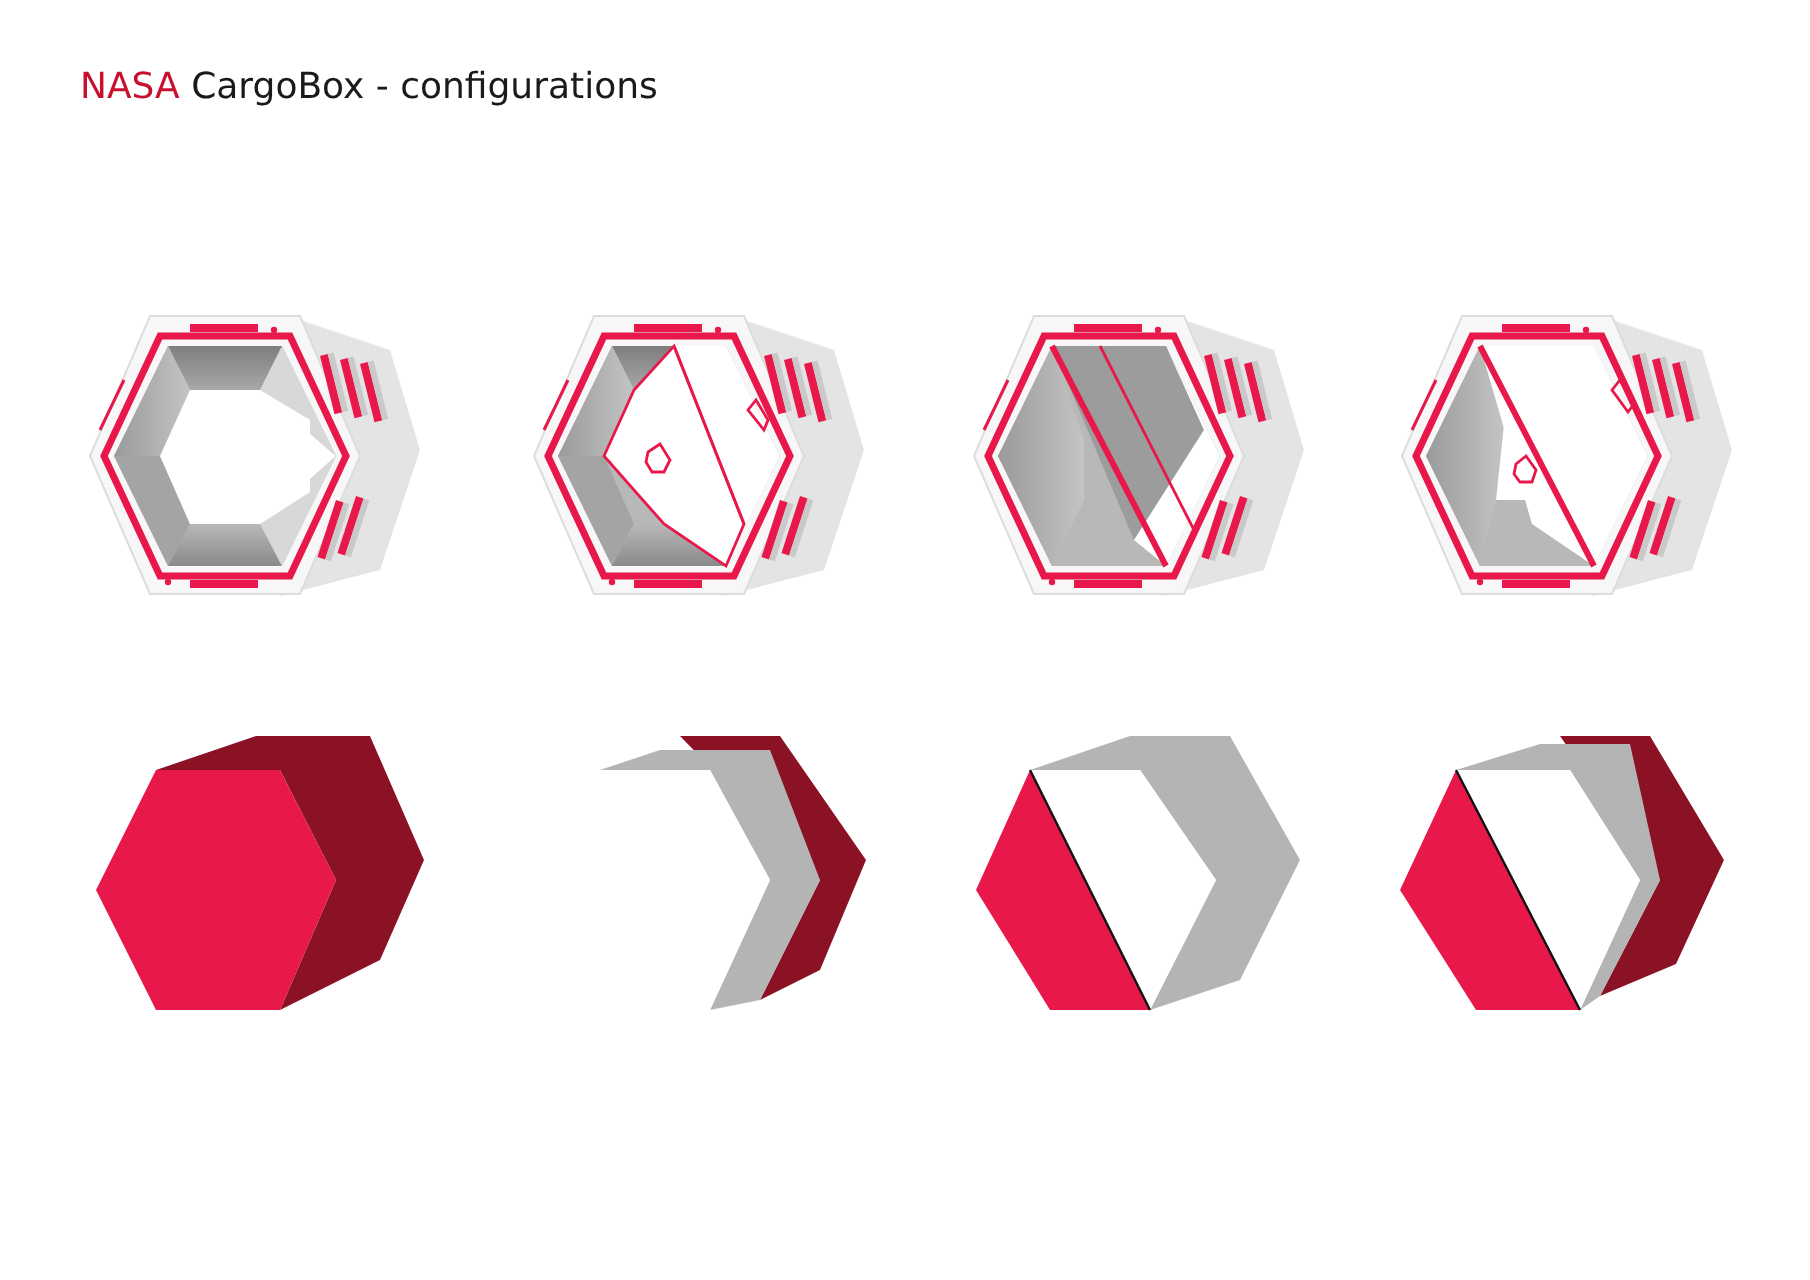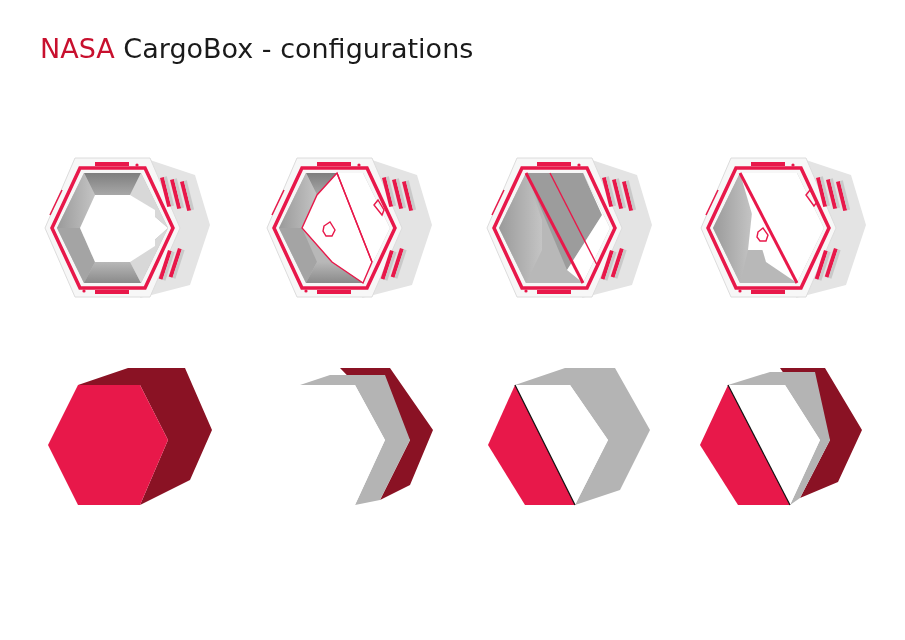--- a/index.html
+++ b/index.html
@@ -1,17 +1,17 @@
 <!DOCTYPE html>
 <html><head>
 <meta charset="utf-8">
 <style>
   html, body { margin:0; padding:0; background:#ffffff; }
   body { width:905px; height:640px; position:relative; overflow:hidden; font-family:"DejaVu Sans", sans-serif; }
-  .title { position:absolute; left:40px; top:33px; font-size:27px; color:#1a1a1a; letter-spacing:0; white-space:nowrap; }
+  .title { position:absolute; left:40px; top:33px; font-size:18px; color:#1a1a1a; letter-spacing:0; white-space:nowrap; }
   .title .brand { color:#c8102e; }
 </style>
 </head>
 <body>
 
 <div class="title">
   <span class="brand">NASA</span><span> CargoBox - configurations</span>
 </div>
 
 <svg width="905" height="640" style="position:absolute;left:0;top:0;">

